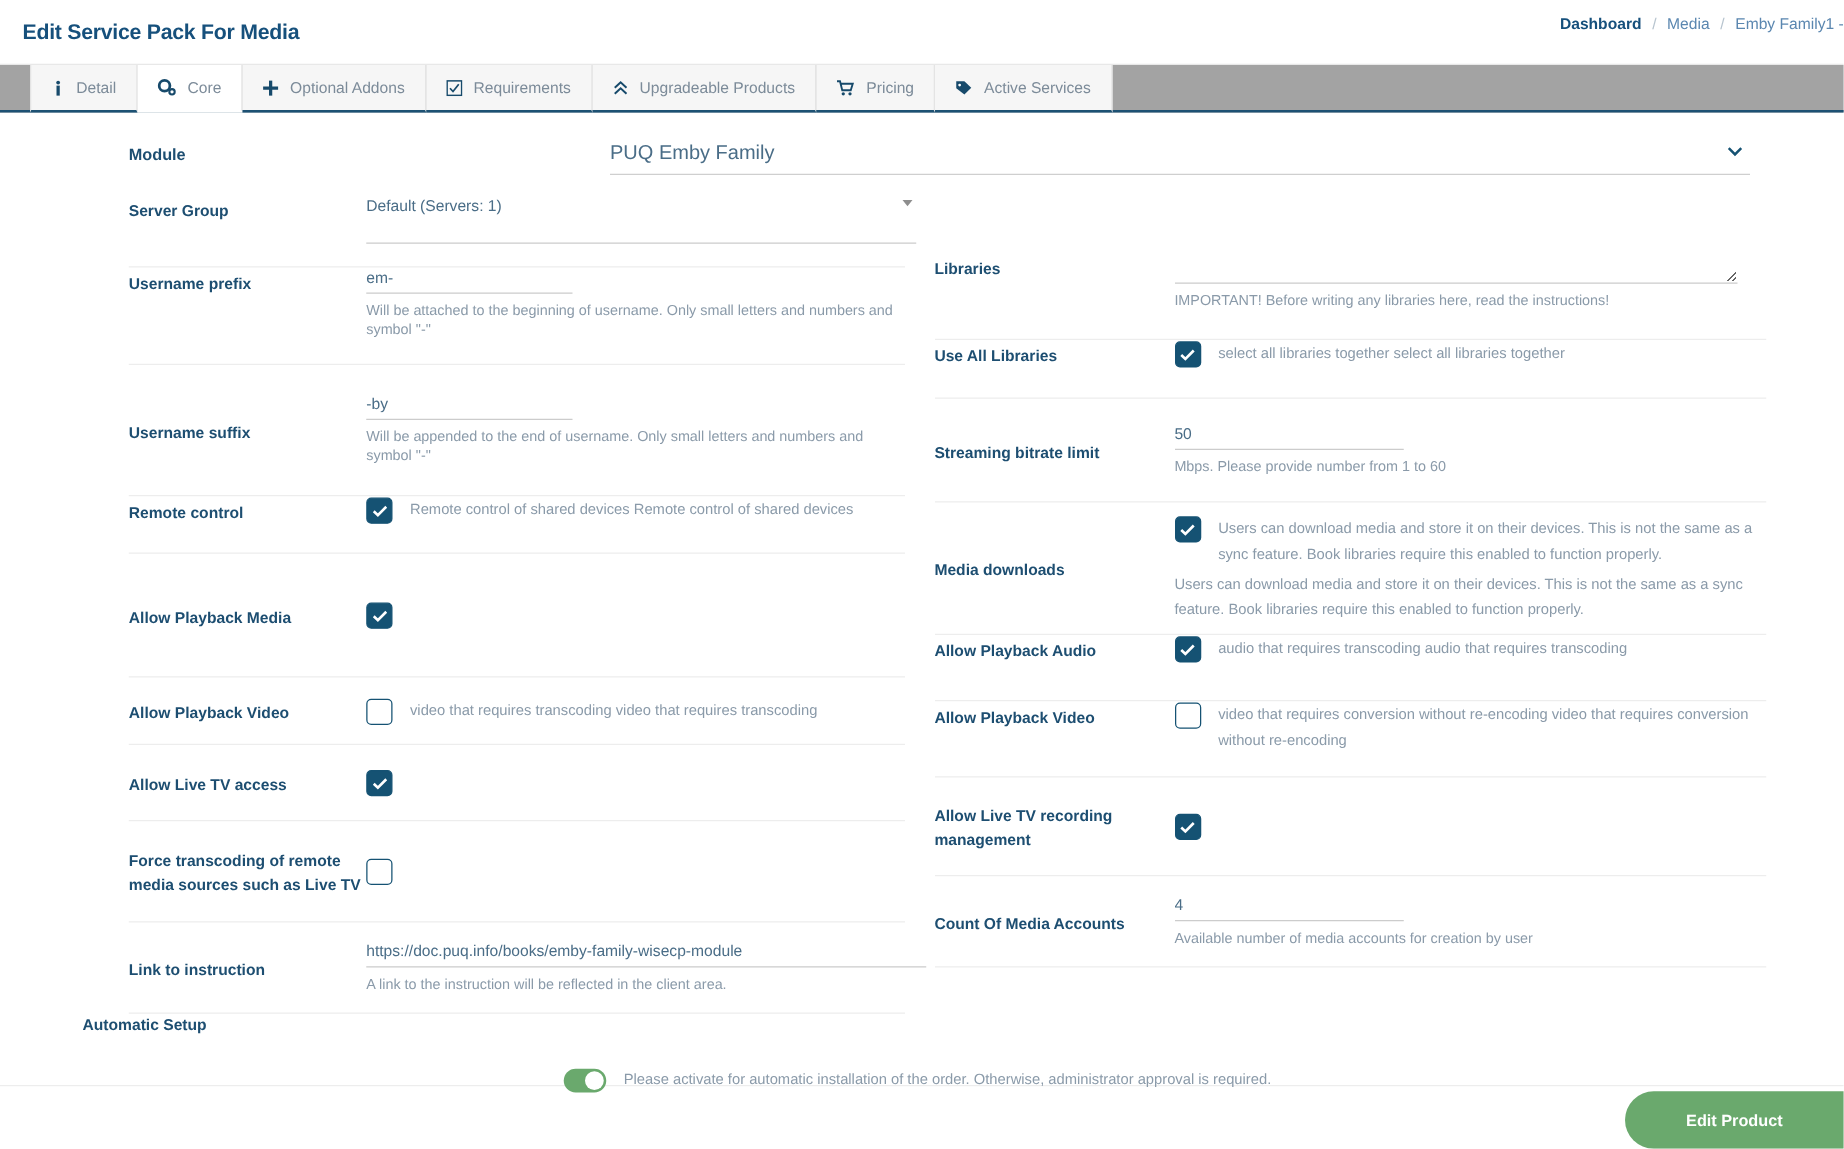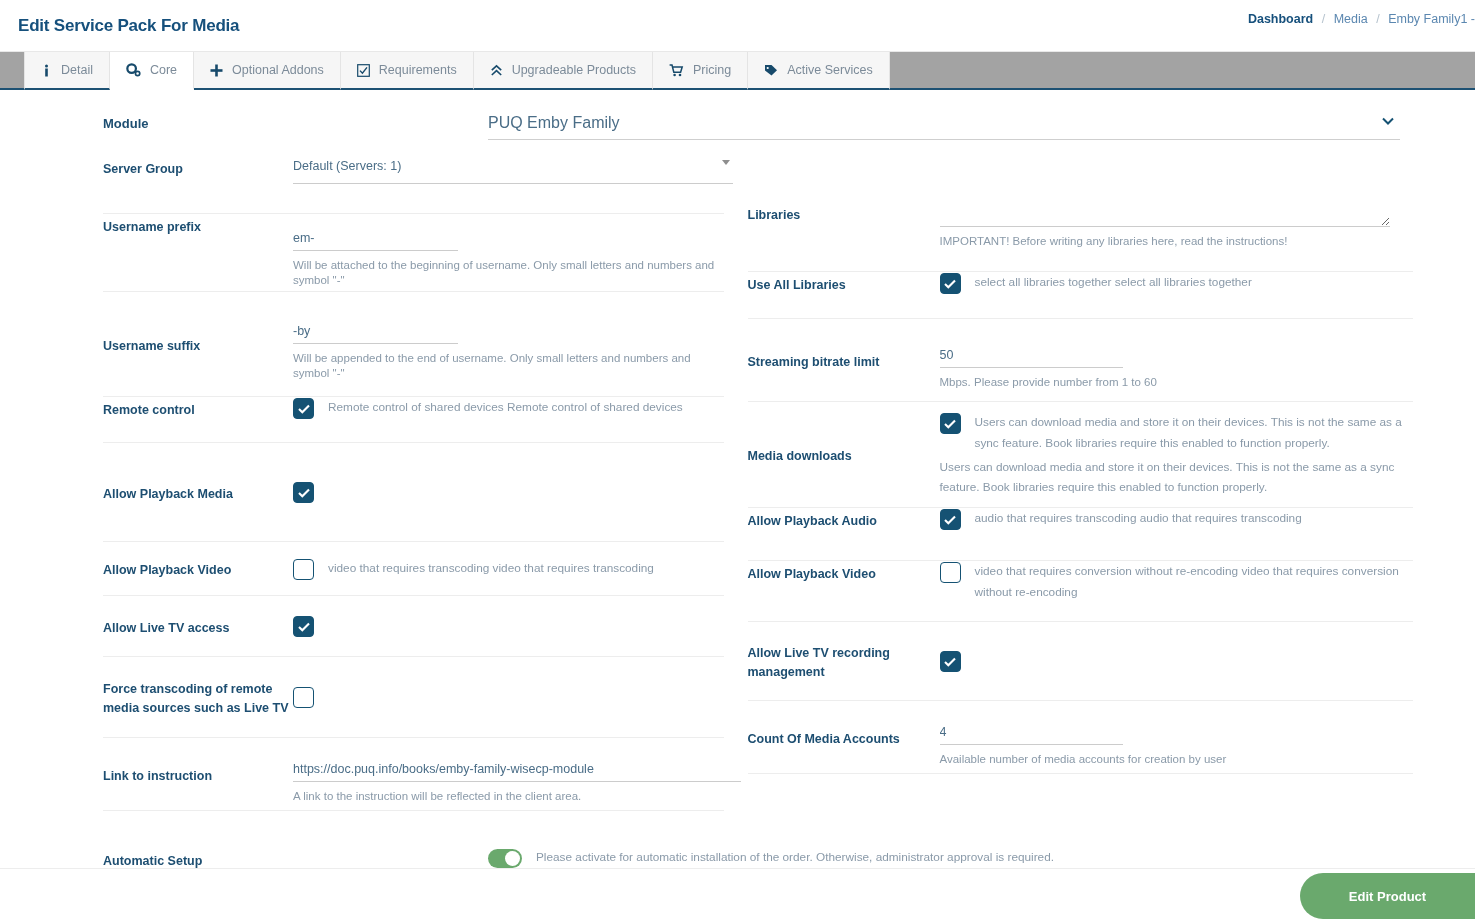--- a/index.html
+++ b/index.html
@@ -111,21 +111,20 @@
   .inline-ctr { display: flex; align-items: flex-start; }
 
   
   .txt {
     display: block;
     border: 0; border-bottom: 1px solid #cccccc;
     background: transparent; outline: none;
     font-family: "Liberation Sans", sans-serif;
     font-size: 12.5px; color: #4a6d87;
     padding: 1px 0 5px 0;
-    margin-top: 16px;
   }
   .txt.w-sm { width: 165px; }
   .txt.w-md { width: 183px; }
   .txt.w-lg { width: 448px; }
   .hint {
     font-size: 11.5px; color: #8a9aa9;
     margin-top: 7px; line-height: 15px;
   }
 
   .ta {
@@ -136,21 +135,21 @@
     font-size: 12.5px; color: #4a6d87;
   }
 
   .sel-wrap { position: relative; width: 440px; }
   .sel {
     width: 100%;
     border: 0; border-bottom: 1px solid #cccccc;
     background: transparent; outline: none; appearance: none;
     font-family: "Liberation Sans", sans-serif;
     font-size: 12.5px; color: #4a6d87;
-    padding: 1px 18px 10px 0;
+    padding: 1px 18px 22px 0;
   }
   .sel-arrow {
     position: absolute; right: 3px; top: 4px;
     width: 0; height: 0;
     border-left: 4px solid transparent;
     border-right: 4px solid transparent;
     border-top: 5px solid #8e8e8e;
     pointer-events: none;
   }
 
@@ -178,22 +177,22 @@
     cursor: pointer; margin-top: 1px;
   }
   .toggle .knob {
     position: absolute; right: 2px; top: 2px;
     width: 15px; height: 15px; border-radius: 50%;
     background: #ffffff;
   }
 
   
   .auto-row {
-    display: flex; align-items: flex-end;
-    padding: 0 0 0 103px;
+    display: flex; align-items: flex-start;
+    padding: 0 0 0 66px;
     margin-top: 2px;
     height: 56px;
     border-bottom: 1px solid #ededed;
   }
   .auto-row .lbl {
     width: 385px; font-size: 12.5px; font-weight: bold; color: #1d4e71;
   }
   .auto-row .fld { display: flex; align-items: center; margin-top: 40px; }
 
   

